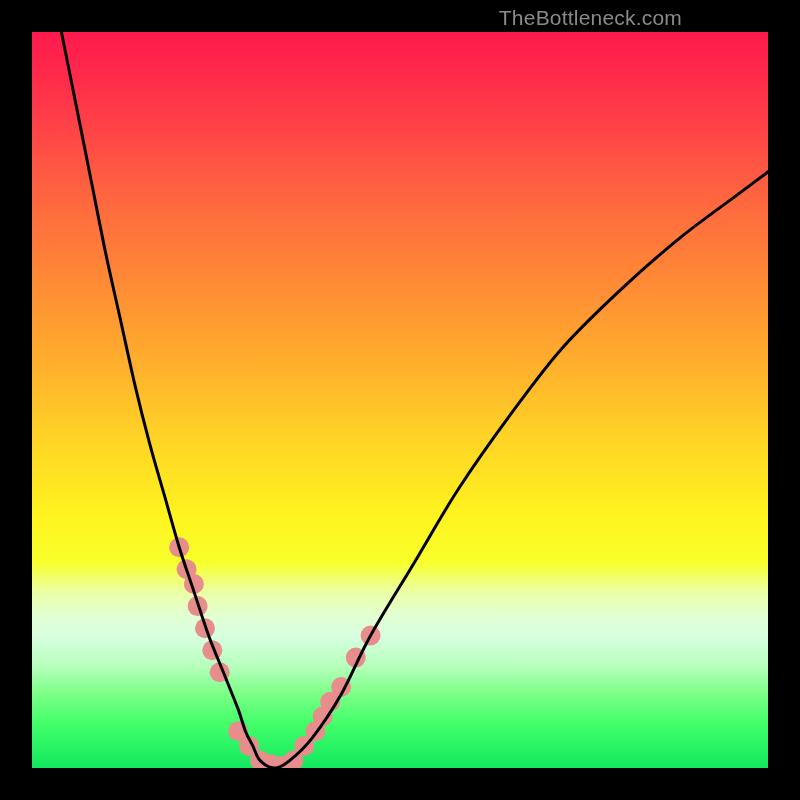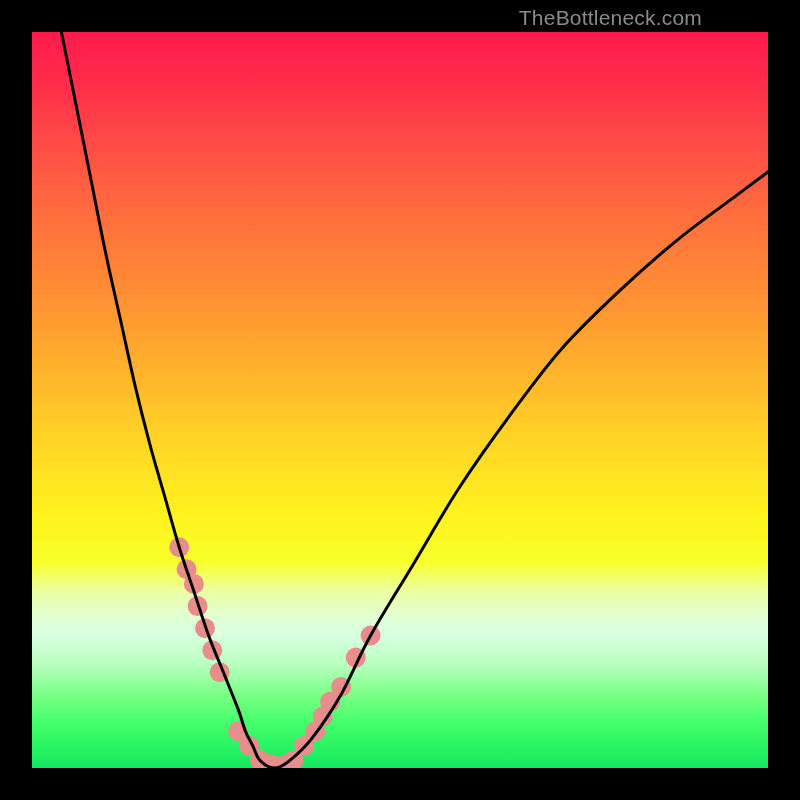--- a/index.html
+++ b/index.html
@@ -11,21 +11,20 @@
     background: #000;
     font-family: Arial, Helvetica, sans-serif;
   }
   .frame {
     position: absolute;
     top: 0;
     left: 0;
     width: 692px;
     height: 800px;
     background: #000;
-    padding-left: 20px;
   }
   .plot-area {
     position: absolute;
     top: 32px;
     left: 32px;
     width: 736px;
     height: 736px;
     background: linear-gradient(to bottom,
       #ff1a4d 0%,
       #ff2a4a 6%,

